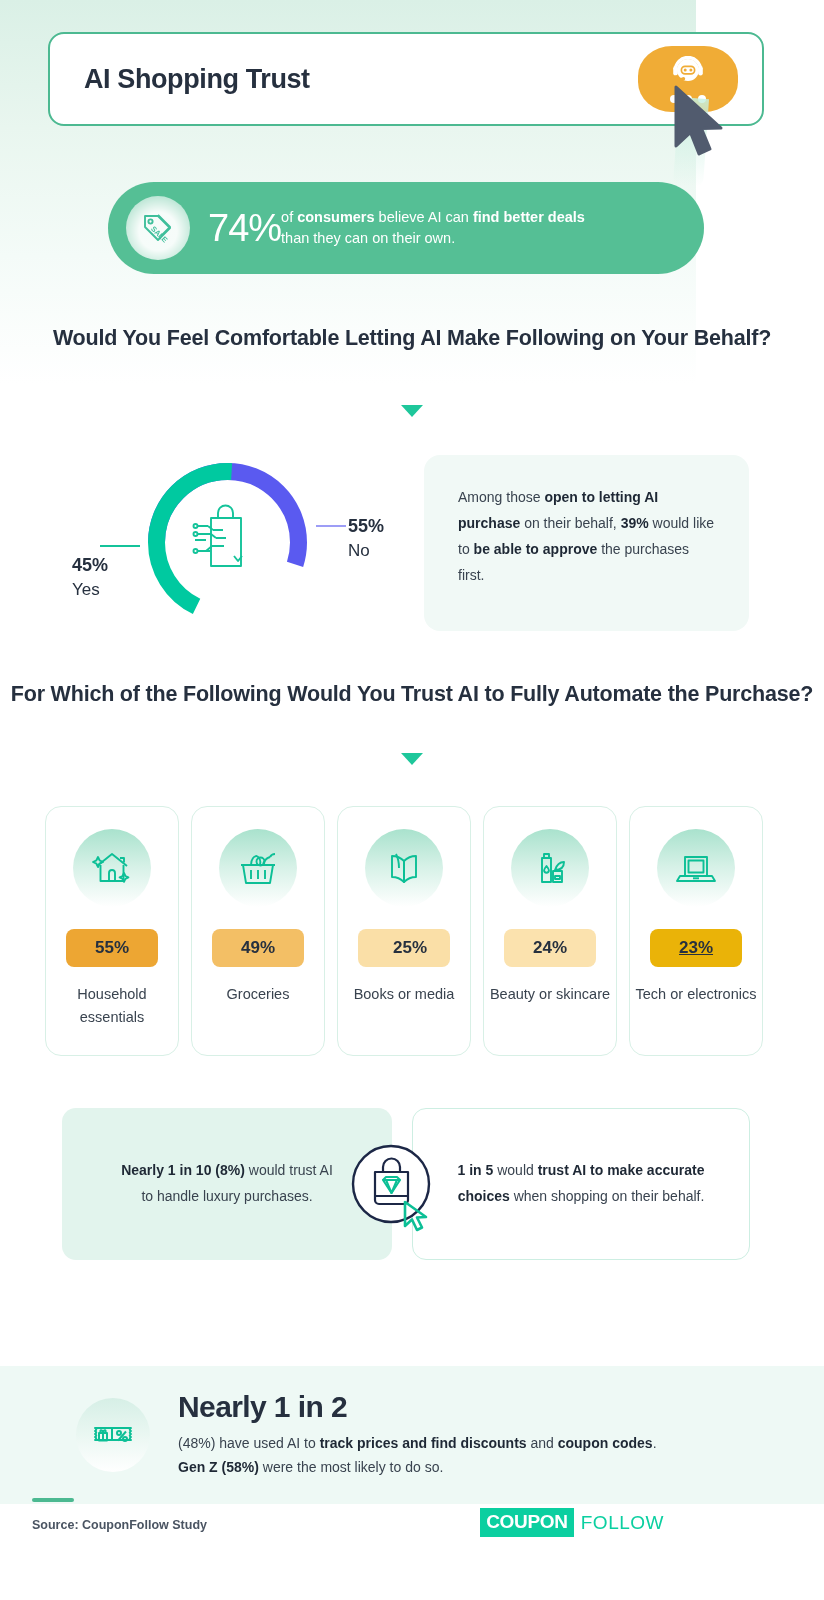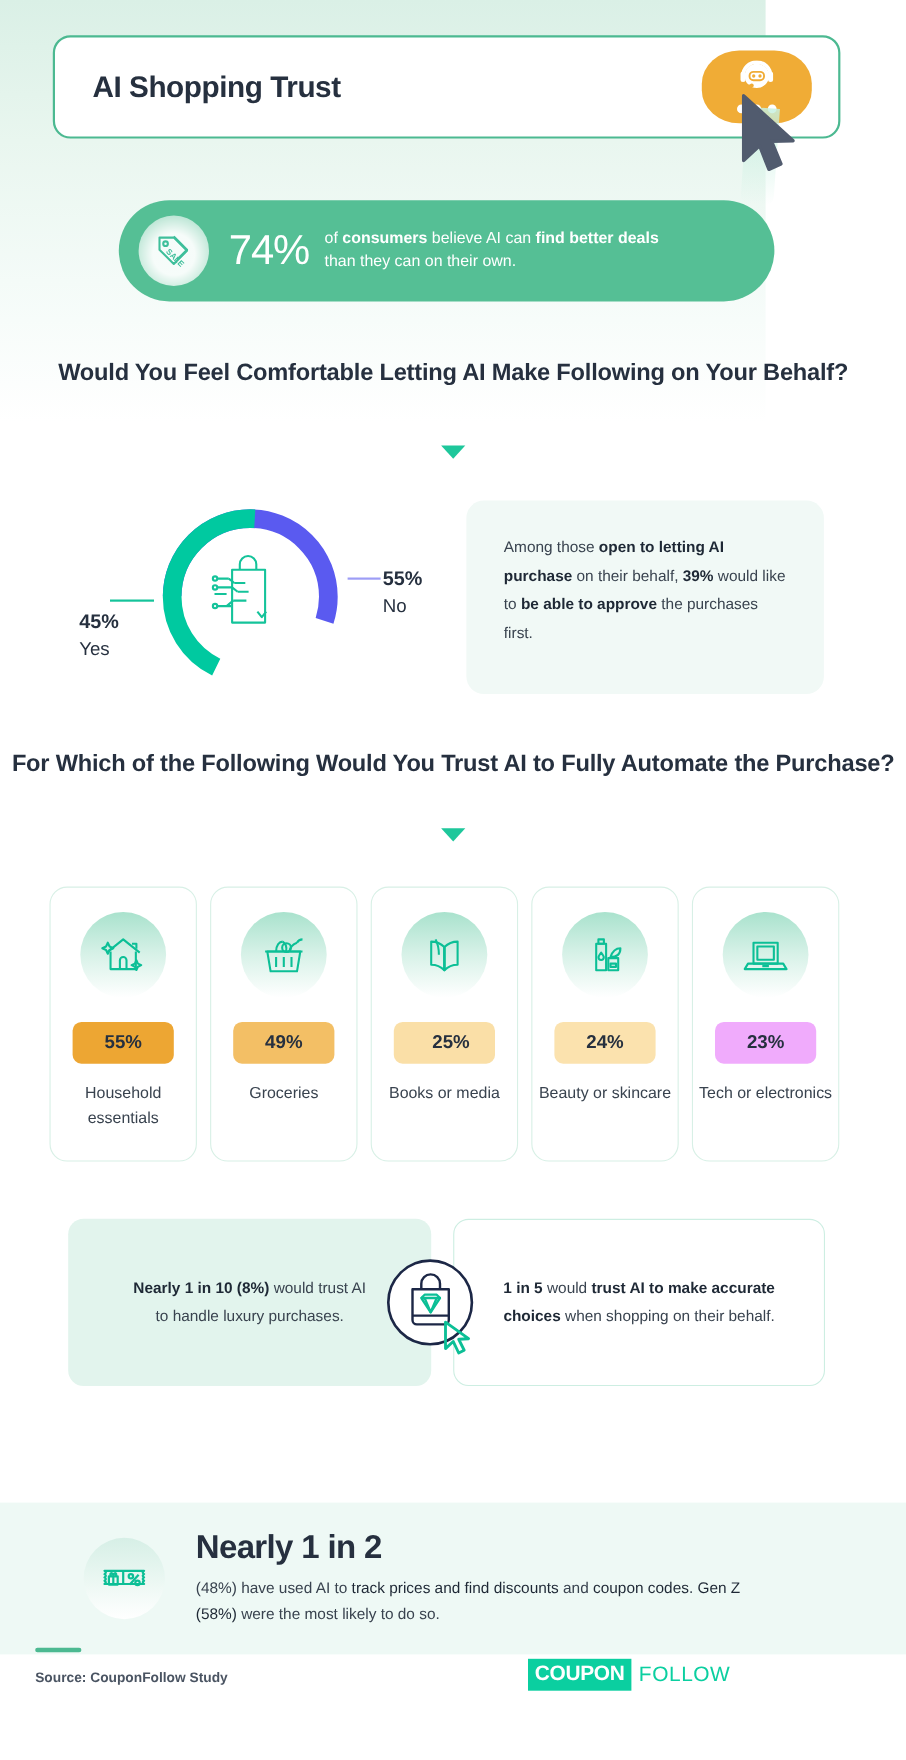--- a/index.html
+++ b/index.html
@@ -88,21 +88,21 @@
     width: 64px; height: 64px; flex: none;
     border-radius: 50%;
     background: radial-gradient(circle at 50% 55%, rgba(255,255,255,.95) 40%, rgba(255,255,255,.35) 100%);
     display: flex; align-items: center; justify-content: center;
   }
   .banner-pct {
     font-size: 38px; font-weight: normal; color: #ffffff;
     margin-left: 18px; letter-spacing: -1px; flex: none;
   }
   .banner-text {
-    margin-left: 14px;
+    margin-left: 0;
     font-size: 14.5px; color: #ffffff; line-height: 1.45;
     max-width: 330px;
   }
   .banner-text b { font-weight: bold; }
 
   
   .section-head {
     position: absolute; left: 0; width: 824px;
     text-align: center;
     font-size: 21.5px; font-weight: bold; color: #26303f;
@@ -225,21 +225,21 @@
   .band-text { margin-left: 28px; }
   .band-head {
     font-size: 30px; font-weight: bold; color: #26303f;
     letter-spacing: -0.6px;
   }
   .band-body {
     margin-top: 8px;
     font-size: 14px; color: #39434f; line-height: 1.7;
     max-width: 500px;
   }
-  .band-body b { color: #1e2835; font-weight: normal; }
+  .band-body b { color: #1e2835; font-weight: bold; }
 
   
   .footer-rule {
     position: absolute; top: 1498px; left: 32px;
     width: 42px; height: 4px; background: #4cb991; border-radius: 2px;
   }
   .footer-src {
     position: absolute; top: 1518px; left: 32px;
     font-size: 12.5px; color: #4a5462; font-weight: bold;
   }
@@ -435,21 +435,21 @@
 
     <div class="card">
       <div class="card-icon">
         <svg width="44" height="44" viewBox="0 0 44 44" fill="none" stroke="#0cbf96" stroke-width="1.9" stroke-linejoin="round">
           <path d="M11 11 h22 v19 h-22z"></path>
             <path d="M14.5 14.5 h15 v12 h-15z"></path>
           <path d="M6 30 h32 l3 5 h-38z"></path>
             <path d="M19 32.3 h6"></path>
         </svg>
       </div>
-      <div class="pct-chip" style="background: #f0abfc;">
+      <div class="pct-chip" style="background: #eab308; text-decoration: underline;">
         <span>23%</span>
       </div>
       <div class="card-label">Tech or electronics</div>
     </div>
 
   </div>
 
   <div class="fact-left">
     <p><b>Nearly 1 in 10 (8%)</b><span> would trust AI to handle luxury purchases.</span></p>
   </div>

